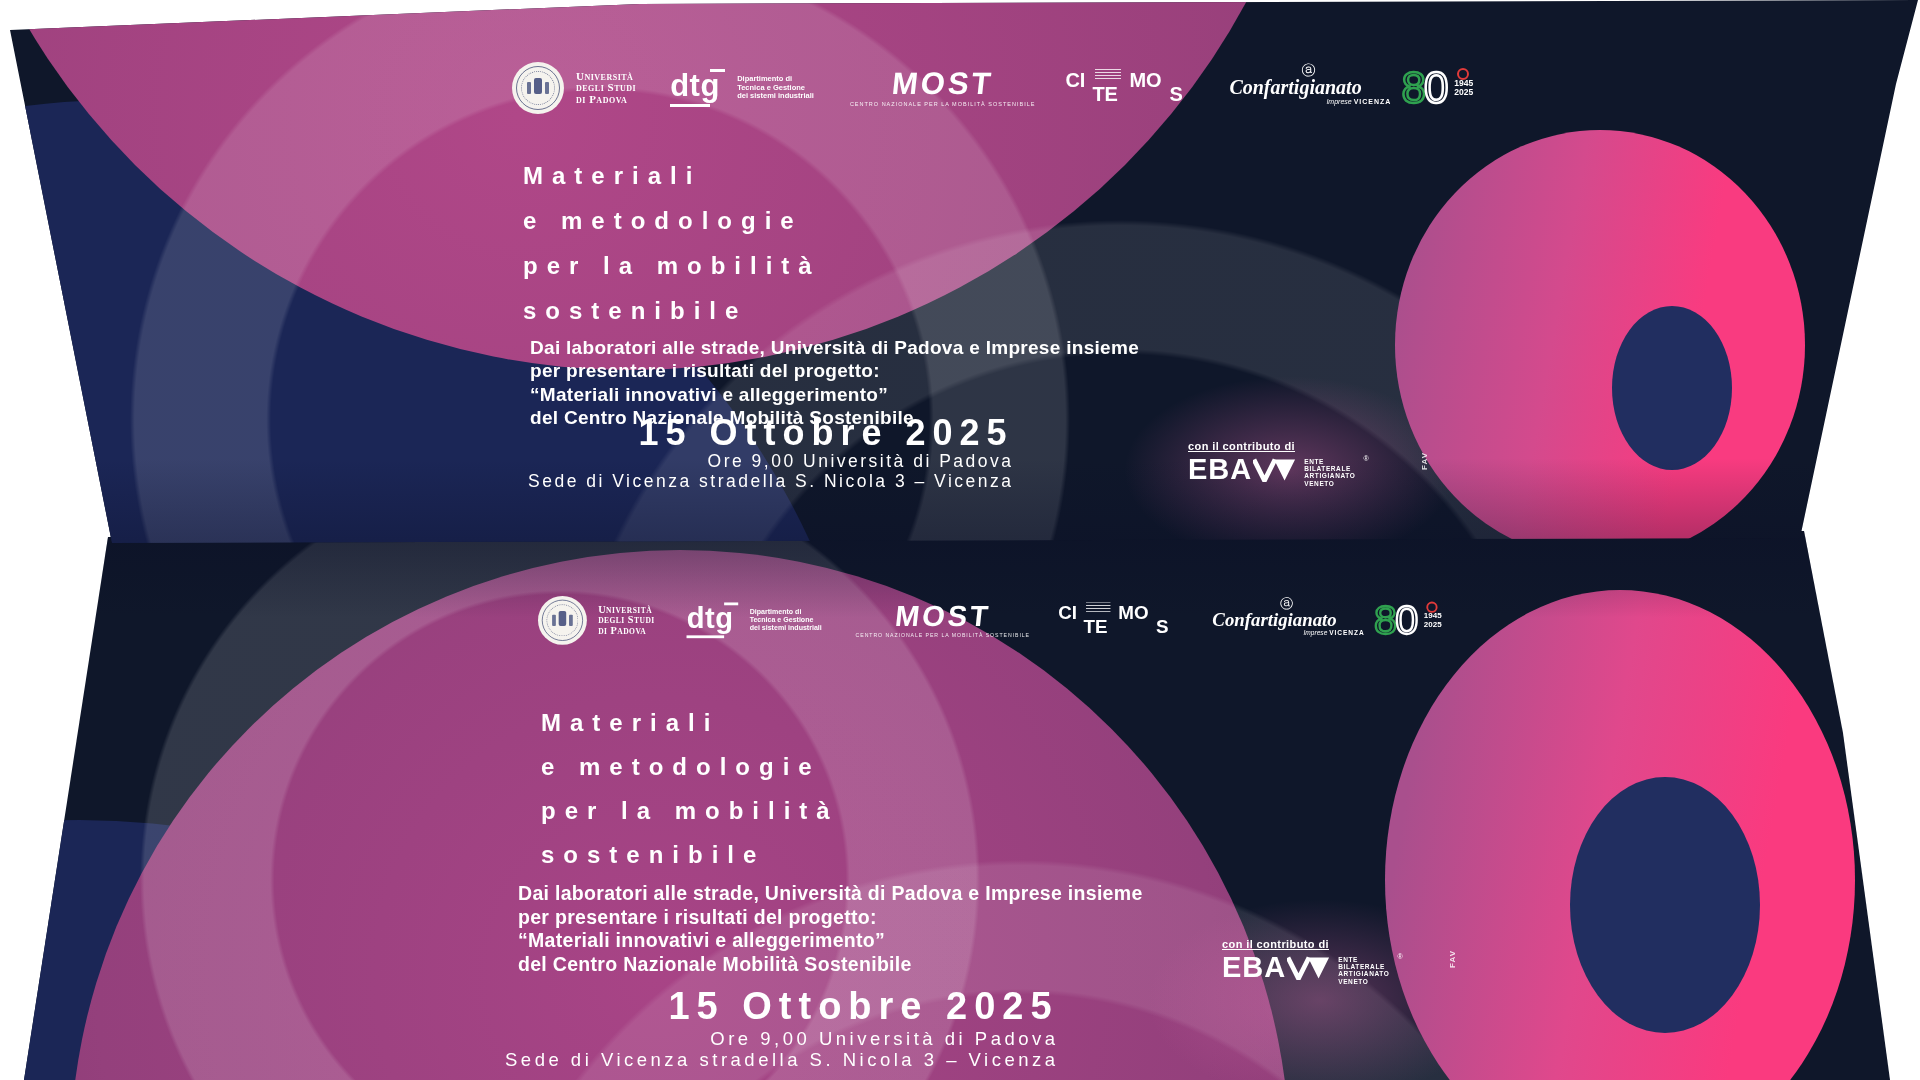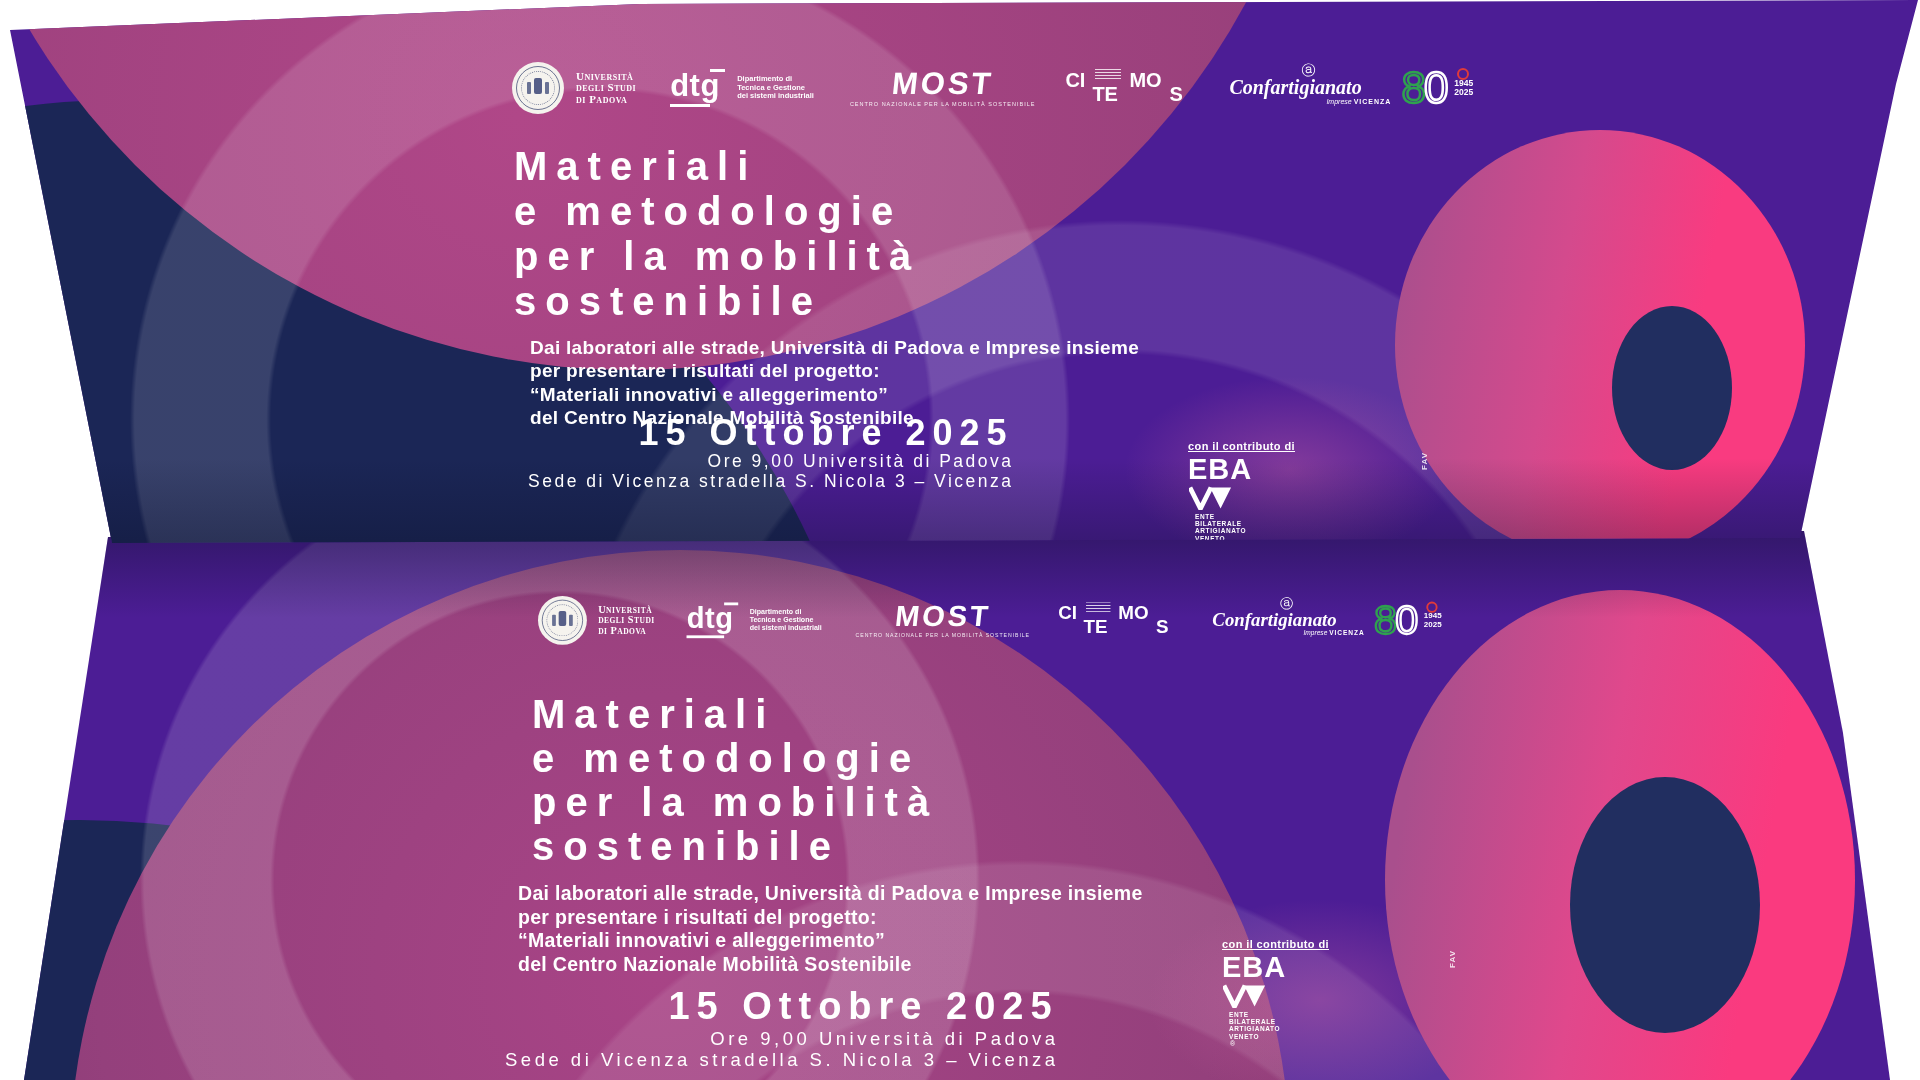--- a/index.html
+++ b/index.html
@@ -1,20 +1,20 @@
 <!DOCTYPE html>
 <html><head>
 <meta charset="utf-8">
 <style>
   html,body{margin:0;padding:0;background:#ffffff;}
   .stage{position:relative;width:1920px;height:1080px;background:#ffffff;overflow:hidden;
          font-family:"Liberation Sans",sans-serif;color:#fff;}
 
   
-  .panel{position:absolute;inset:0;background:#4c1d95;}
+  .panel{position:absolute;inset:0;background:#0f172a;}
   .p-top{clip-path:polygon(10px 30px,640px 4px,1918px 0px,1896px 84px,1800px 538px,112px 543px);z-index:2;}
   .p-bot{clip-path:polygon(108px 537px,1804px 531px,1843px 733px,1890px 1080px,24px 1080px);z-index:1;}
   .art,.content{position:absolute;inset:0;}
   .content{z-index:5;}
   .shape{position:absolute;border-radius:50%;}
 
   
   .t-dark   {left:-640px;top:100px;width:1520px;height:1520px;background:#1b2656;}
   .t-magenta{left:-70px;top:-1030px;width:1400px;height:1400px;
              background:radial-gradient(circle at 42% 82%, #b04788 0%, #98407b 55%, #8a3973 100%);}
@@ -94,21 +94,21 @@
 
   .anniv{position:relative;margin-left:4px;display:flex;align-items:center;}
   .anniv-8{font-size:44px;font-weight:400;line-height:44px;color:#2fa14f;
            -webkit-text-fill-color:transparent;-webkit-text-stroke:2.5px #2fa14f;}
   .anniv-0{font-size:44px;font-weight:400;line-height:44px;margin-left:-2px;color:#ffffff;
            -webkit-text-fill-color:transparent;-webkit-text-stroke:2.5px #ffffff;}
   .anniv-deg{position:absolute;left:56px;top:2px;width:8px;height:8px;border:2.5px solid #e03a3a;border-radius:50%;}
   .anniv-years{display:flex;flex-direction:column;margin-left:6px;font-size:8.5px;line-height:9px;font-weight:700;}
 
   
-  .title{position:absolute;margin:0;font-size:40px;font-weight:700;letter-spacing:9px;line-height:45px;}
+  .title{position:absolute;margin:9px;font-size:24px;font-weight:700;letter-spacing:9px;line-height:45px;}
   .title span{display:block;white-space:nowrap;}
   .p-top .title{left:514px;top:144px;}
   .p-bot .title{left:532px;top:692px;line-height:44px;}
 
   .subtitle{position:absolute;margin:8px;font-size:19px;font-weight:700;line-height:23.4px;letter-spacing:.3px;}
   .subtitle span{display:block;white-space:nowrap;}
   .p-top .subtitle{left:522px;top:328px;}
   .p-bot .subtitle{left:510px;top:874px;font-size:19.5px;line-height:23.7px;}
 
   .dateblock{position:absolute;text-align:right;}
@@ -118,21 +118,21 @@
   .p-top .dateblock{left:528px;top:414px;}
   .p-bot .dateblock{left:505px;top:984px;}
   .p-bot .date{font-size:38px;line-height:44px;}
   .p-bot .dl{font-size:18.5px;letter-spacing:3.5px;line-height:21px;}
 
   
   .sponsor{position:absolute;}
   .p-top .sponsor{left:1188px;top:440px;}
   .p-bot .sponsor{left:1222px;top:938px;}
   .sponsor-label{font-size:11px;font-weight:700;letter-spacing:.4px;text-decoration:underline;}
-  .ebav-row{display:flex;align-items:flex-start;margin-top:3px;flex-direction:column;}
+  .ebav-row{display:flex;align-items:flex-start;margin-top:3px;}
   .ebav-letters{font-size:29px;font-weight:800;letter-spacing:1px;line-height:28px;}
   .ebav-mark{width:44px;height:24px;margin-left:1px;margin-top:3px;}
   .ebav-org{display:flex;flex-direction:column;margin-left:7px;margin-top:3px;
             font-size:6.5px;line-height:7.2px;letter-spacing:.6px;font-weight:700;}
   .ebav-reg{font-size:7px;margin-left:8px;margin-top:0;}
   .fav{position:absolute;writing-mode:vertical-rl;transform:rotate(180deg);
        font-size:8px;letter-spacing:1px;font-weight:700;opacity:.85;}
   .p-top .fav{left:1420px;top:452px;}
   .p-bot .fav{left:1448px;top:950px;}
 </style>

